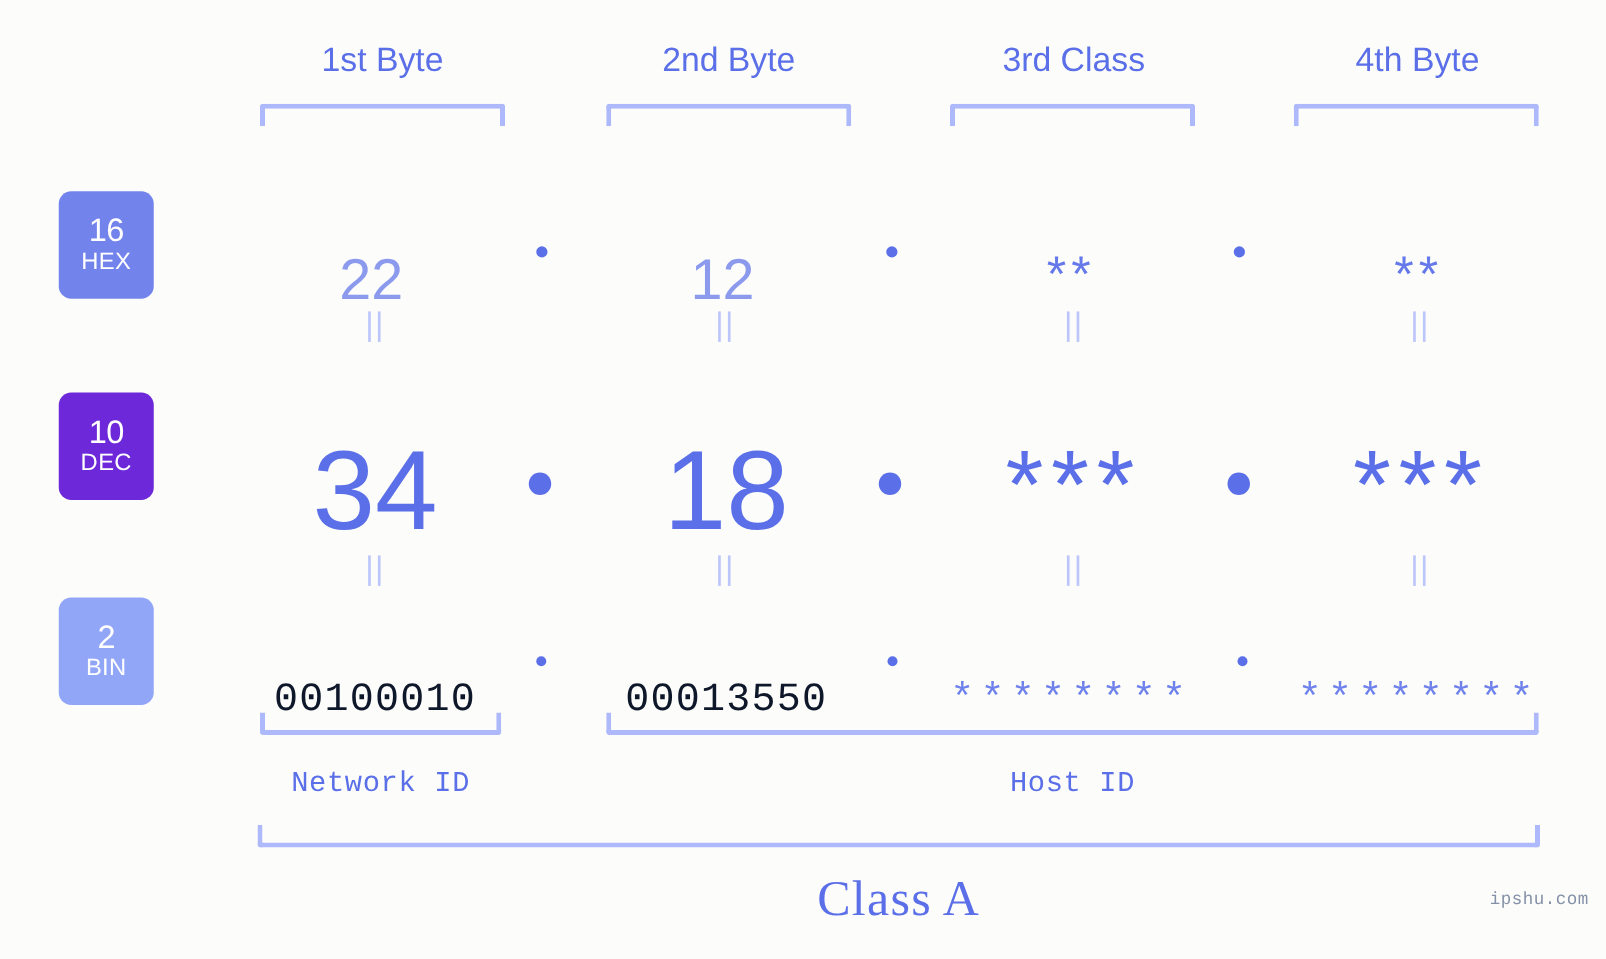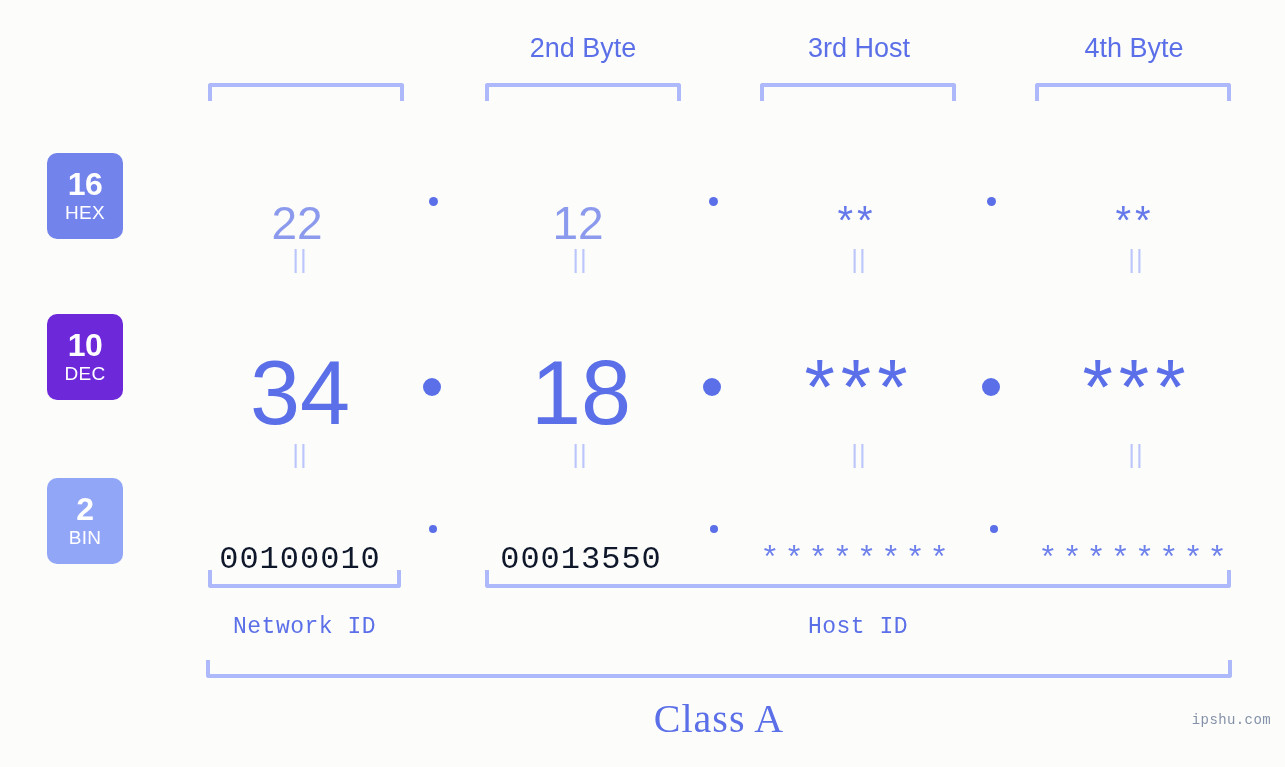--- a/index.html
+++ b/index.html
@@ -66,22 +66,22 @@
     color: #ffffff;
     text-align: center;
     box-sizing: border-box;
     display: flex;
     flex-direction: column;
     align-items: center;
     justify-content: center;
     line-height: 1;
   }
   .badge .num {
-    font-size: 32px;
-    font-weight: 700;
+    font-size: 26px;
+    font-weight: 400;
     line-height: 1.05;
     letter-spacing: -0.5px;
   }
   .badge .abbr {
     font-size: 19px;
     font-weight: 400;
     line-height: 1.1;
     margin-top: 1px;
     letter-spacing: 0.3px;
   }
@@ -190,22 +190,23 @@
     color: #8491a8;
     font-family: "Liberation Mono", monospace;
     letter-spacing: 0.4px;
   }
 </style>
 </head>
 <body>
 
 <div class="stage">
 
+  <div class="byte-label" style="left:206px">1st Byte</div>
   <div class="byte-label" style="left:483px">2nd Byte</div>
-  <div class="byte-label" style="left:759px">3rd Host</div>
+  <div class="byte-label" style="left:759px">3rd Class</div>
   <div class="byte-label" style="left:1034px">4th Byte</div>
 
   <div class="bracket-top" style="left:208px;  top:83px; width:196px;"></div>
   <div class="bracket-top" style="left:485px;  top:83px; width:196px;"></div>
   <div class="bracket-top" style="left:760px;  top:83px; width:196px;"></div>
   <div class="bracket-top" style="left:1035px; top:83px; width:196px;"></div>
 
   <div class="badge" id="badge-hex">
     <span class="num">16</span>
     <span class="abbr">HEX</span>

